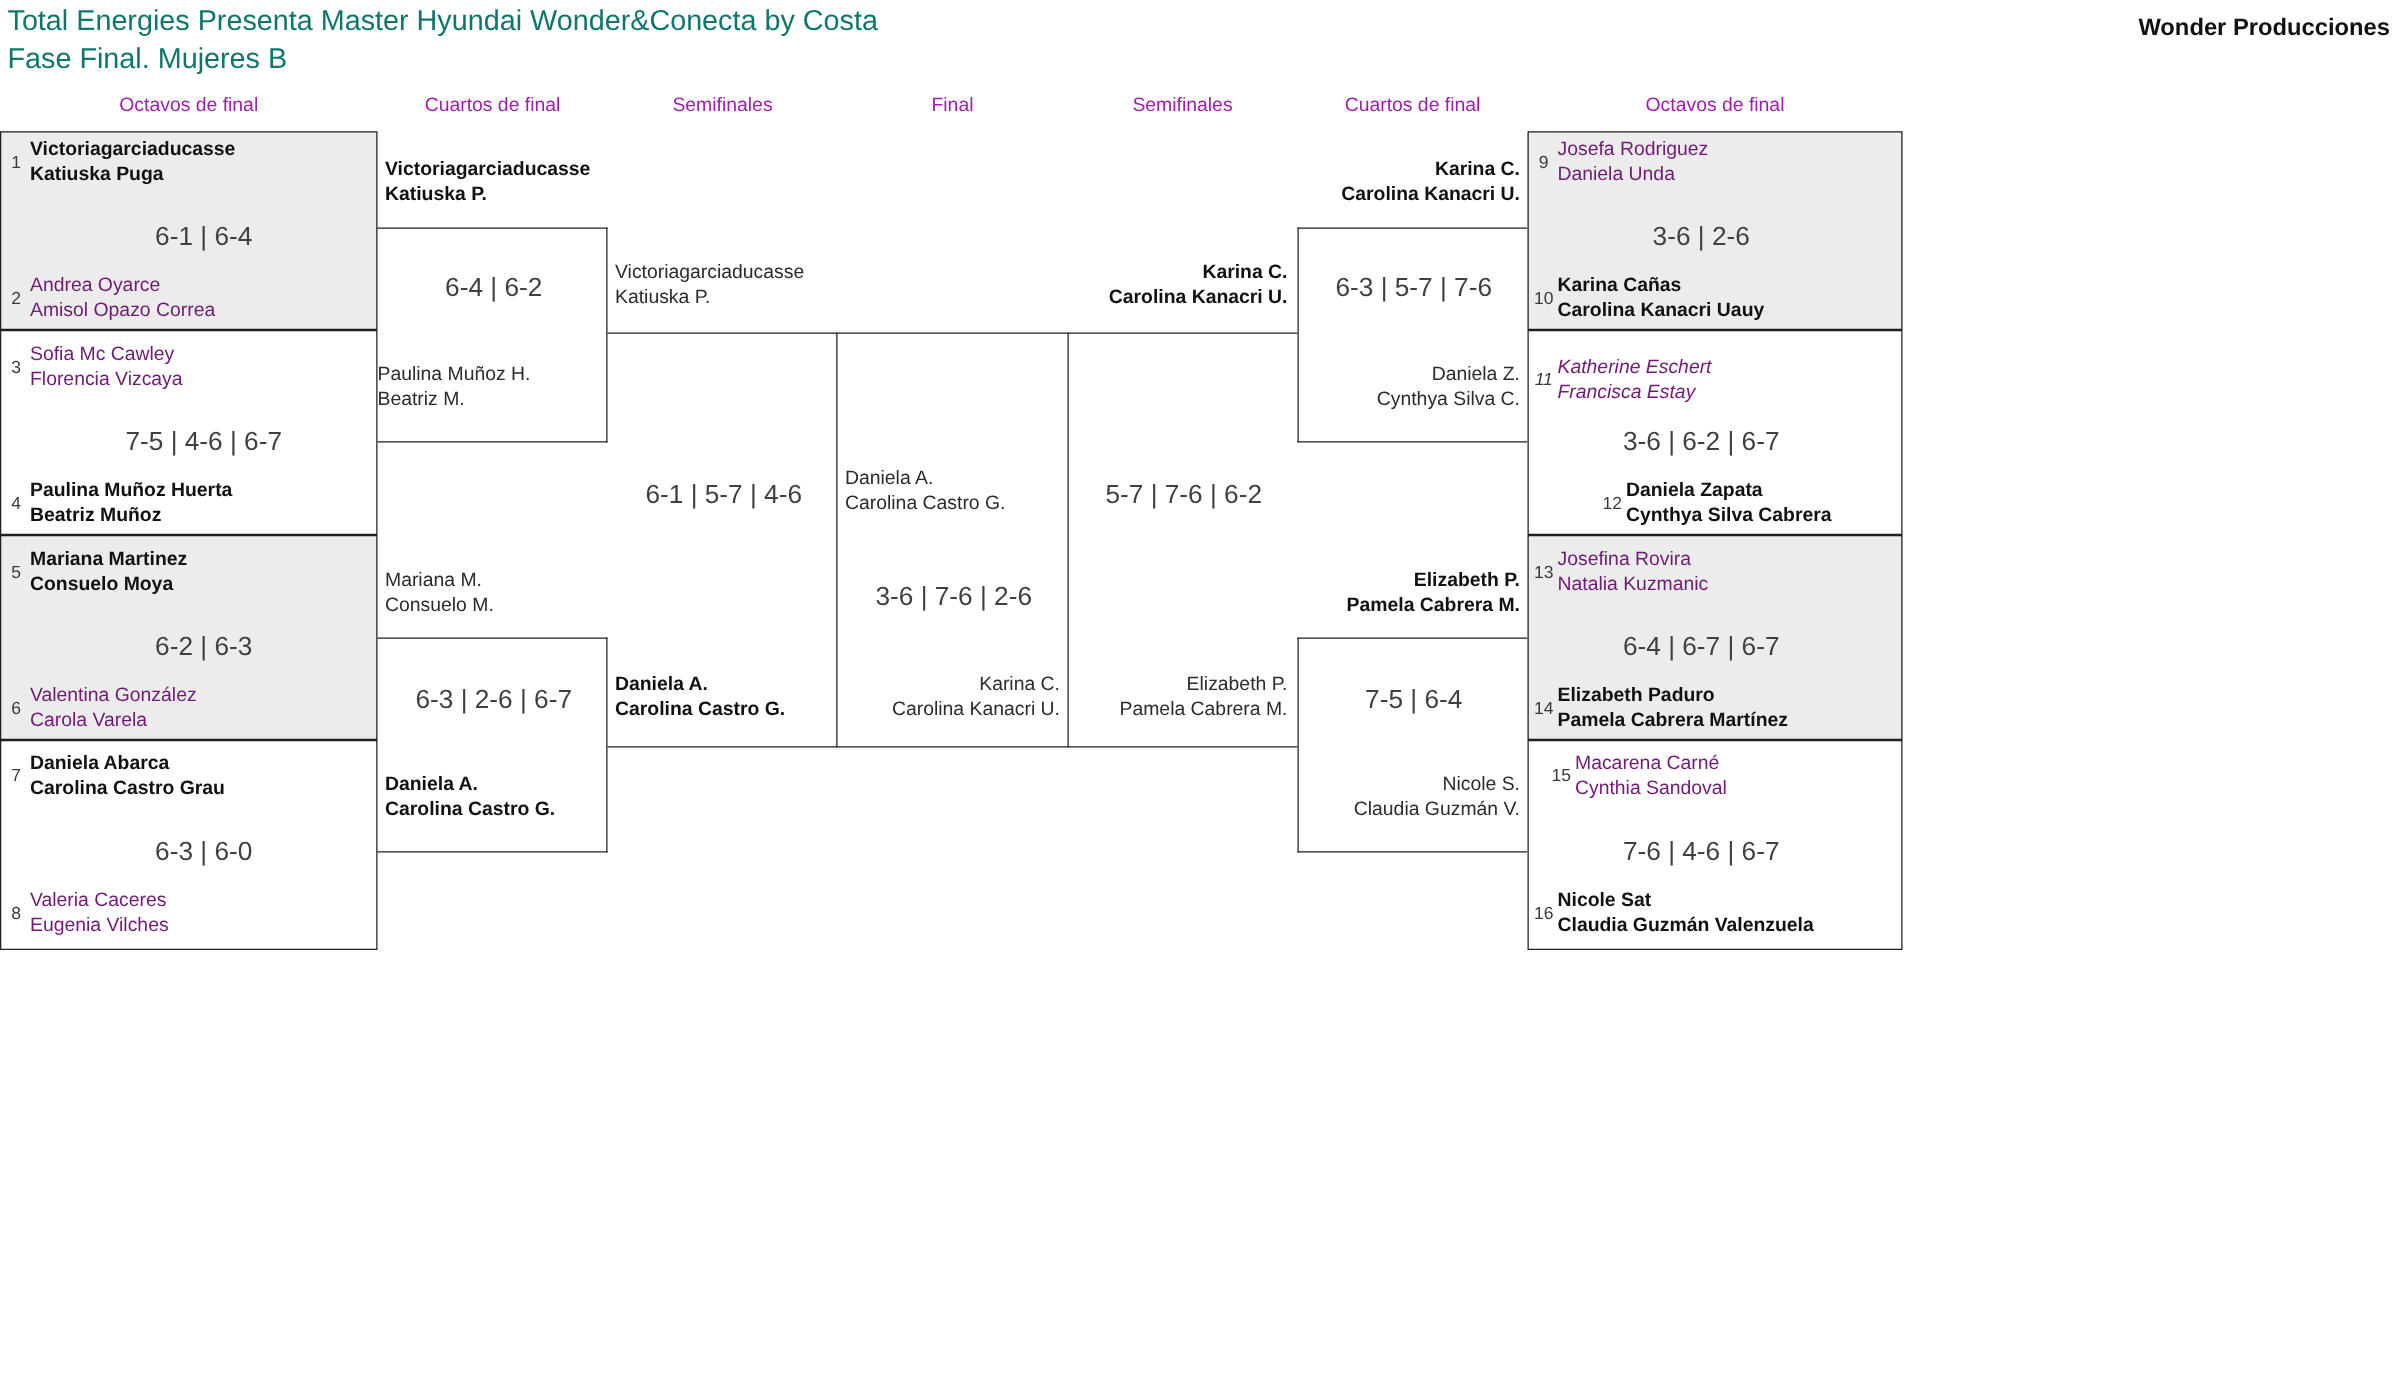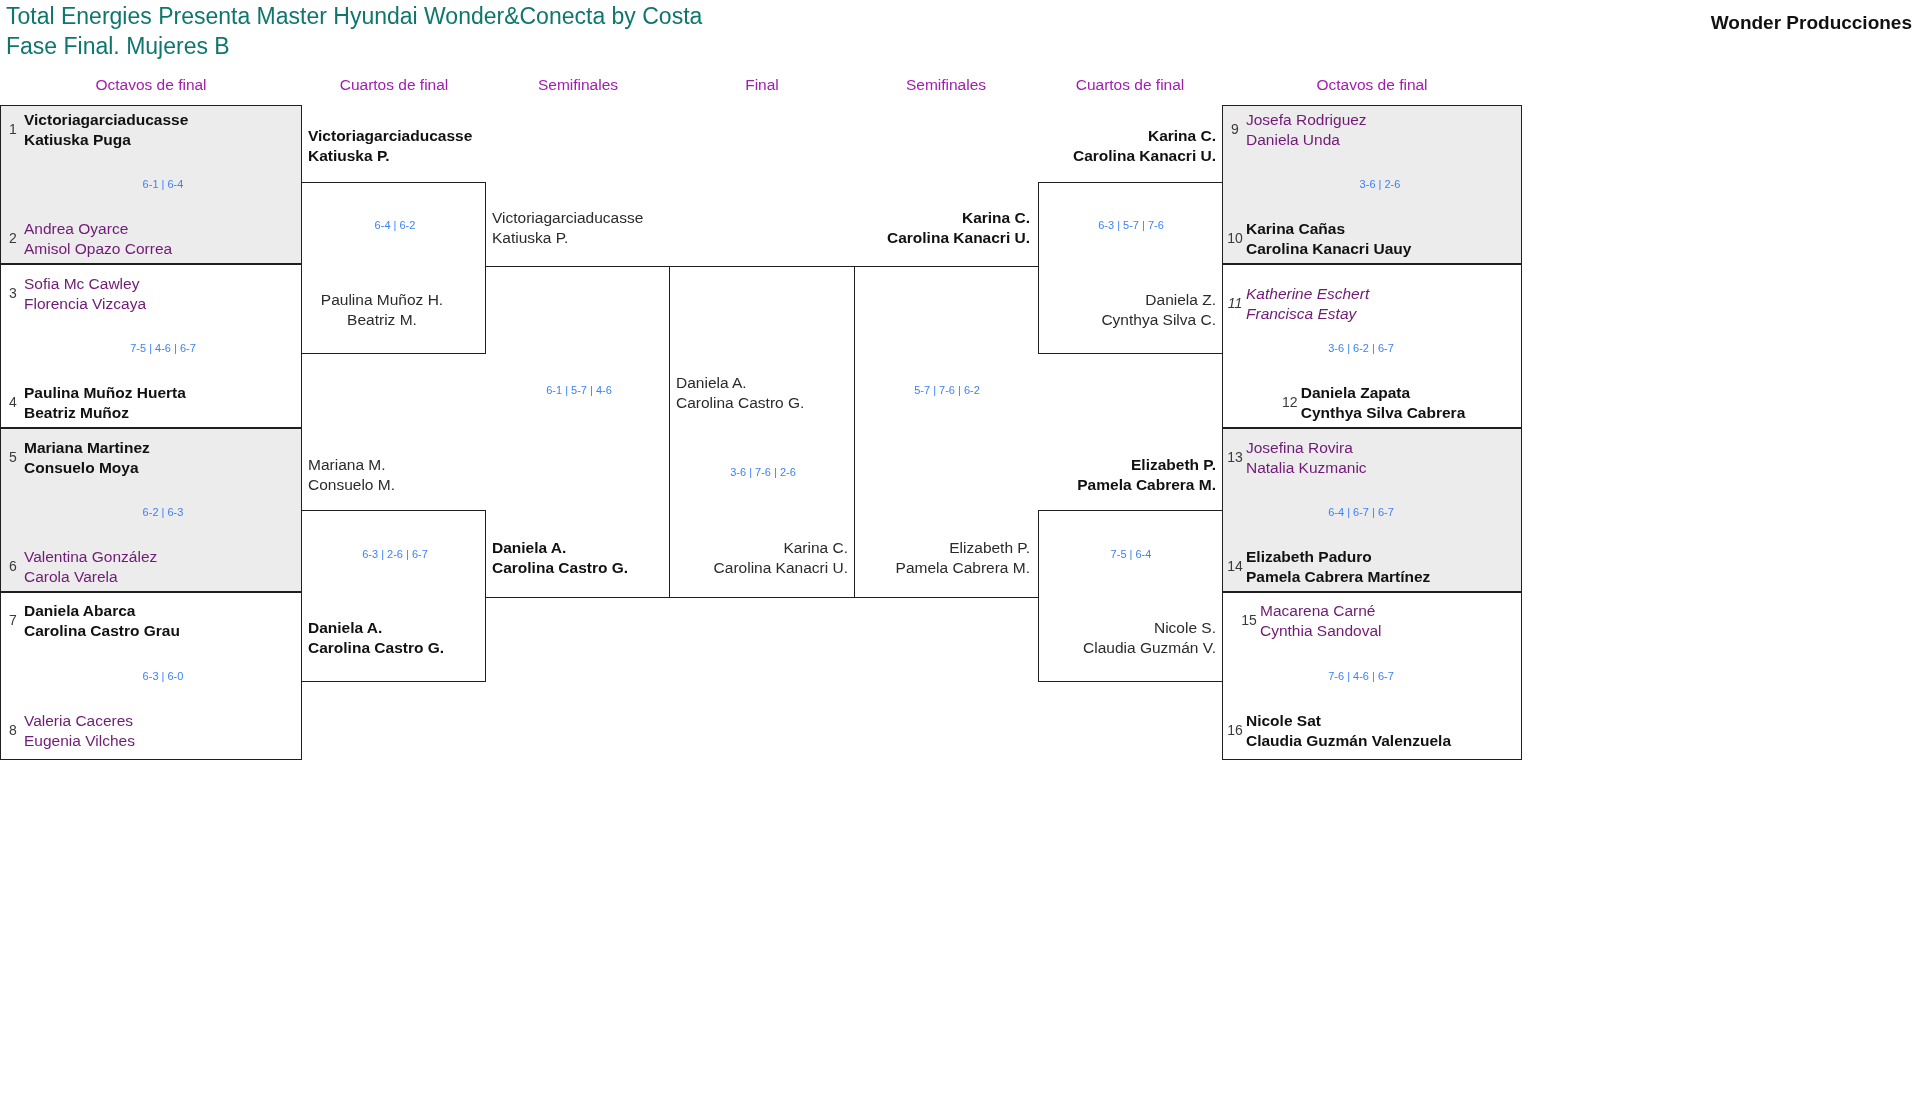--- a/index.html
+++ b/index.html
@@ -99,22 +99,22 @@
     white-space: pre-line;
     color: #2b2b2b;
   }
   .adv.win { font-weight: 700; color: #111; }
   .adv.ralign { text-align: right; }
 
   
   .score {
     position: absolute;
     box-sizing: border-box;
-    font-size: 11px;
-    color: #3b82f6;
+    font-size: 21px;
+    color: #404040;
     white-space: nowrap;
   }
   .score.center { text-align: center; }
 </style>
 </head>
 <body>
 
 <div id="header">
   <div id="title">Total Energies Presenta Master Hyundai Wonder&amp;Conecta by Costa
 Fase Final. Mujeres B</div>
@@ -178,21 +178,21 @@
 <div class="score center" style="left:24px;top:178px;width:278px;">6-1 | 6-4</div>
 <div class="score center" style="left:24px;top:342px;width:278px;">7-5 | 4-6 | 6-7</div>
 <div class="score center" style="left:24px;top:506px;width:278px;">6-2 | 6-3</div>
 <div class="score center" style="left:24px;top:670px;width:278px;">6-3 | 6-0</div>
 
 <div class="connector noleft" style="left:302px;top:182px;width:184px;height:172px;"></div>
 <div class="connector noleft" style="left:302px;top:510px;width:184px;height:172px;"></div>
 
 <div class="adv win" style="left:308px;top:126px;width:180px;">Victoriagarciaducasse
 Katiuska P.</div>
-<div class="adv" style="left:292px;top:290px;width:180px;text-align:center;">Paulina Muñoz H.
+<div class="adv" style="left:302px;top:290px;width:180px;">Paulina Muñoz H.
 Beatriz M.</div>
 <div class="adv" style="left:308px;top:455px;width:180px;">Mariana M.
 Consuelo M.</div>
 <div class="adv win" style="left:308px;top:618px;width:180px;">Daniela A.
 Carolina Castro G.</div>
 
 <div class="score center" style="left:304px;top:219px;width:182px;">6-4 | 6-2</div>
 <div class="score center" style="left:304px;top:548px;width:182px;">6-3 | 2-6 | 6-7</div>
 
 <div class="connector noleft" style="left:486px;top:266px;width:184px;height:332px;"></div>
@@ -276,16 +276,16 @@
   <span class="seed">15</span>
   <span class="names">Macarena Carné
 Cynthia Sandoval</span>
 </div>
 <div class="entry right win" style="left:1224px;top:711px;width:296px;">
   <span class="seed">16</span>
   <span class="names">Nicole Sat
 Claudia Guzmán Valenzuela</span>
 </div>
 
-<div class="score center" style="left:1222px;top:178px;width:278px;margin-left:19px;">3-6 | 2-6</div>
+<div class="score center" style="left:1222px;top:178px;width:278px;">3-6 | 2-6</div>
 <div class="score center" style="left:1222px;top:342px;width:278px;">3-6 | 6-2 | 6-7</div>
 <div class="score center" style="left:1222px;top:506px;width:278px;">6-4 | 6-7 | 6-7</div>
 <div class="score center" style="left:1222px;top:670px;width:278px;">7-6 | 4-6 | 6-7</div>
 
 </body></html>

